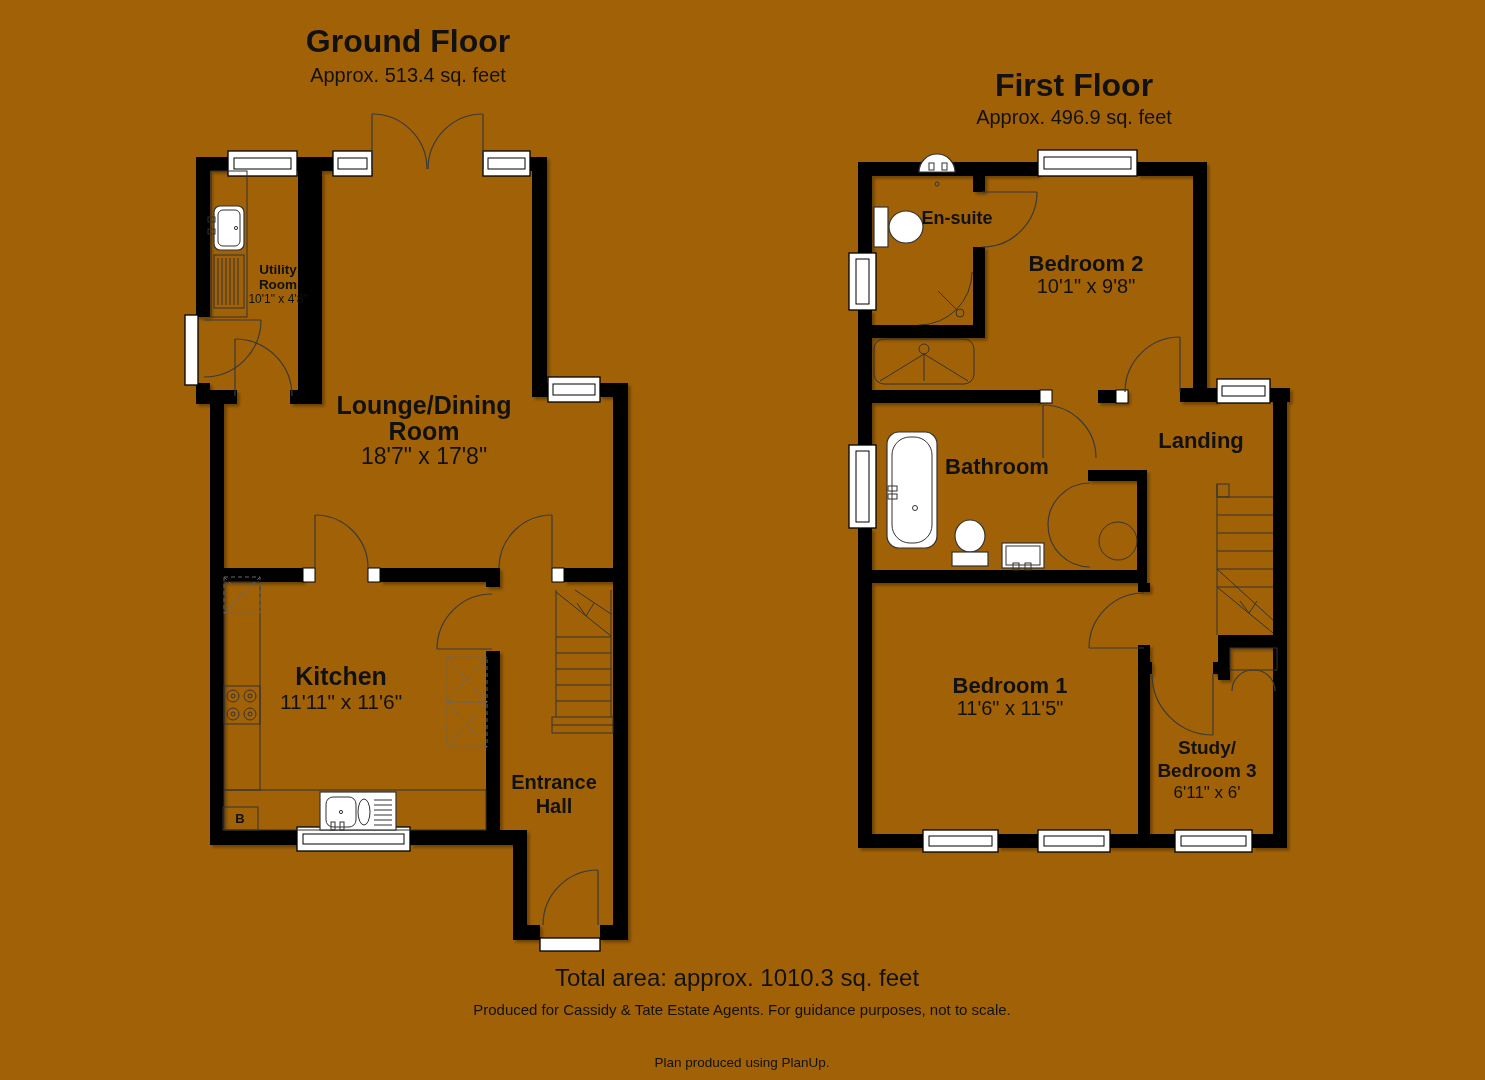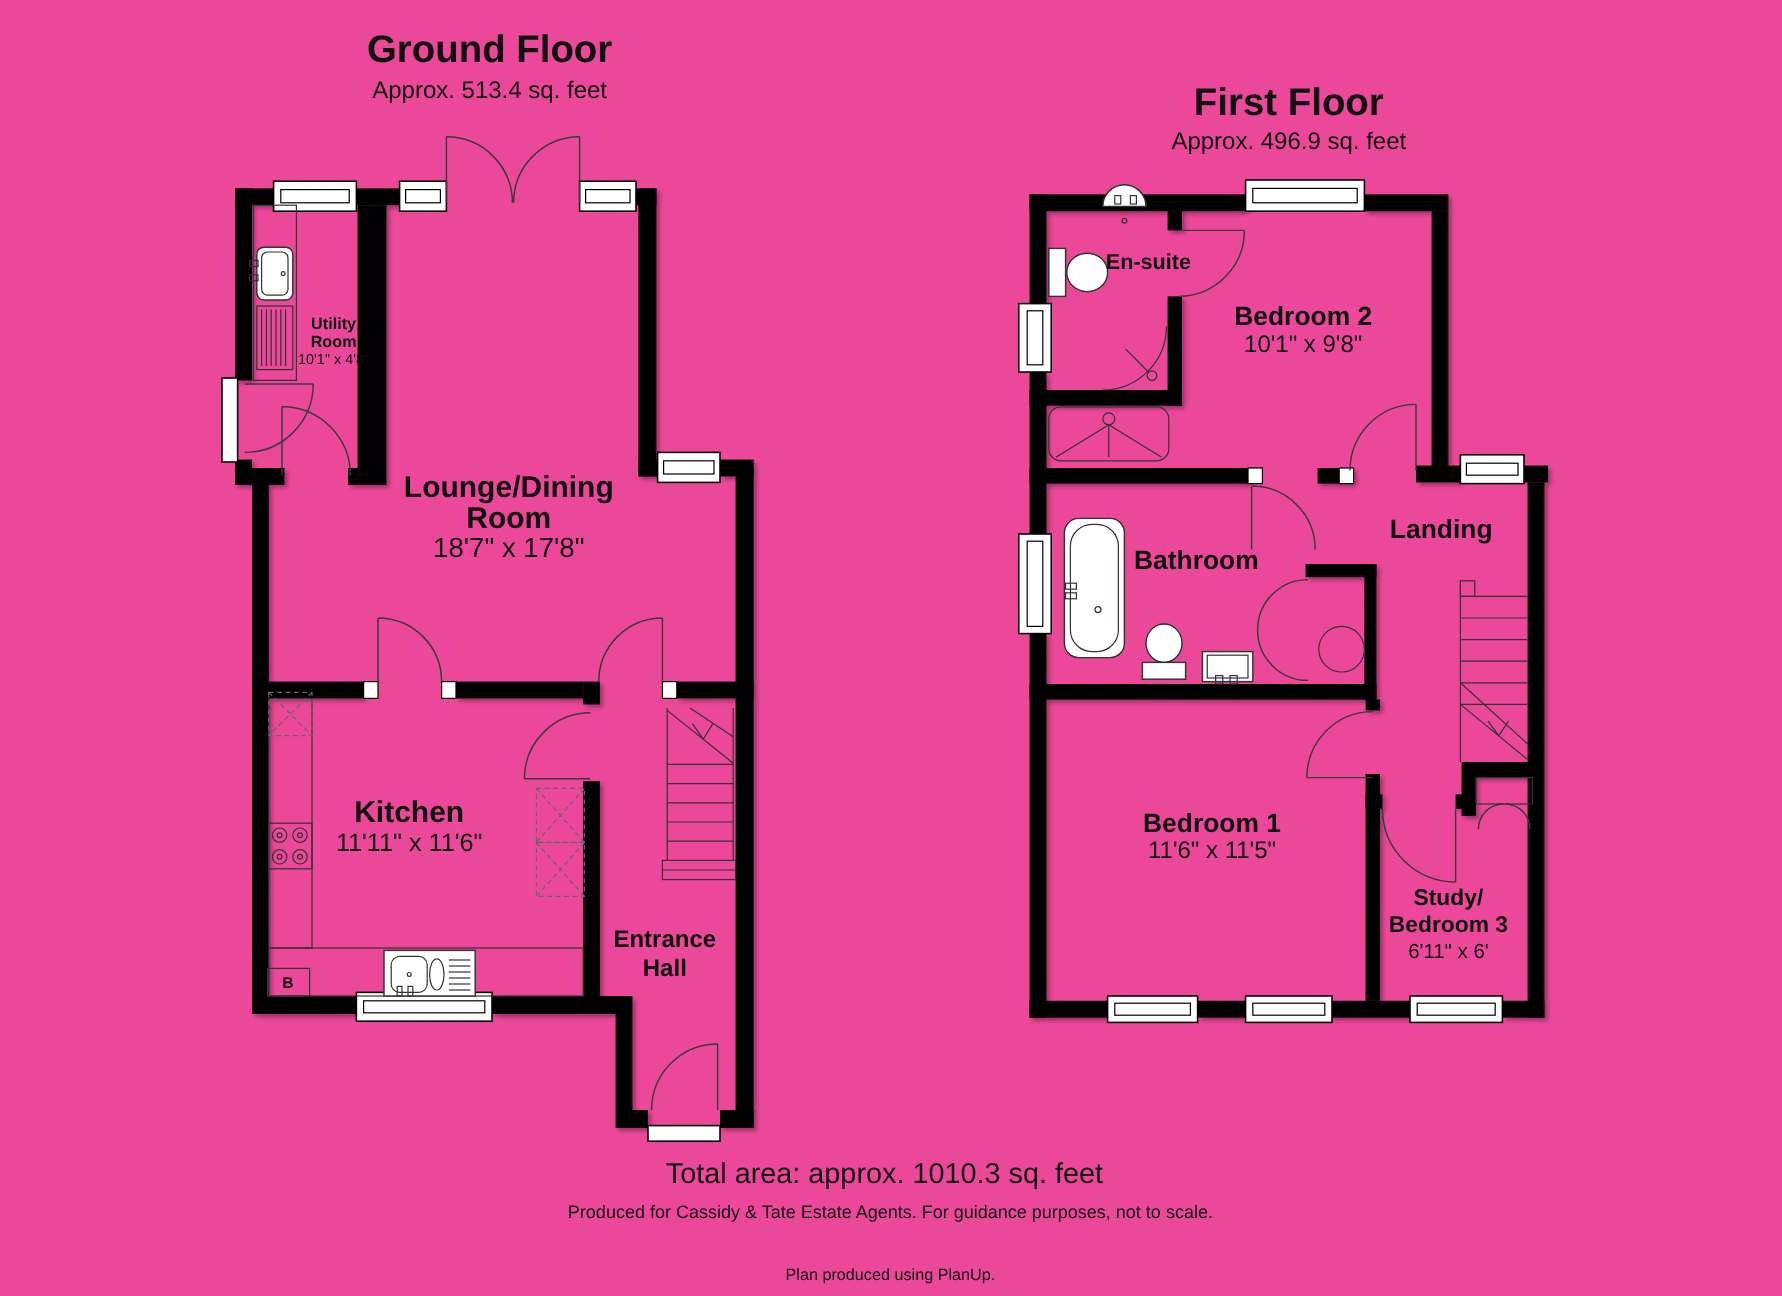--- a/index.html
+++ b/index.html
@@ -1,16 +1,16 @@
 <!DOCTYPE html>
 <html><head>
 <meta charset="utf-8">
 <style>
   html,body{margin:0;padding:0;background:#fff;}
-  #canvas{position:relative;width:1485px;height:1080px;background:#ec4899;overflow:hidden;}
+  #canvas{position:relative;width:1485px;height:1080px;background:#a16207;overflow:hidden;}
   svg{position:absolute;left:0;top:0;}
   text{font-family:"Liberation Sans","DejaVu Sans",sans-serif;fill:#111;}
   .tname{font-weight:bold;}
   .wall{fill:#000;}
   .jamb{fill:#fff;stroke:#000;stroke-width:1;}
   .win{fill:#fff;stroke:#000;stroke-width:1.3;}
   .win2{fill:none;stroke:#000;stroke-width:1;}
   .door{fill:none;stroke:#3a3a3a;stroke-width:1.2;}
   .fix{fill:#fff;stroke:#333;stroke-width:1.2;}
   .fix2{fill:none;stroke:#333;stroke-width:1;}

